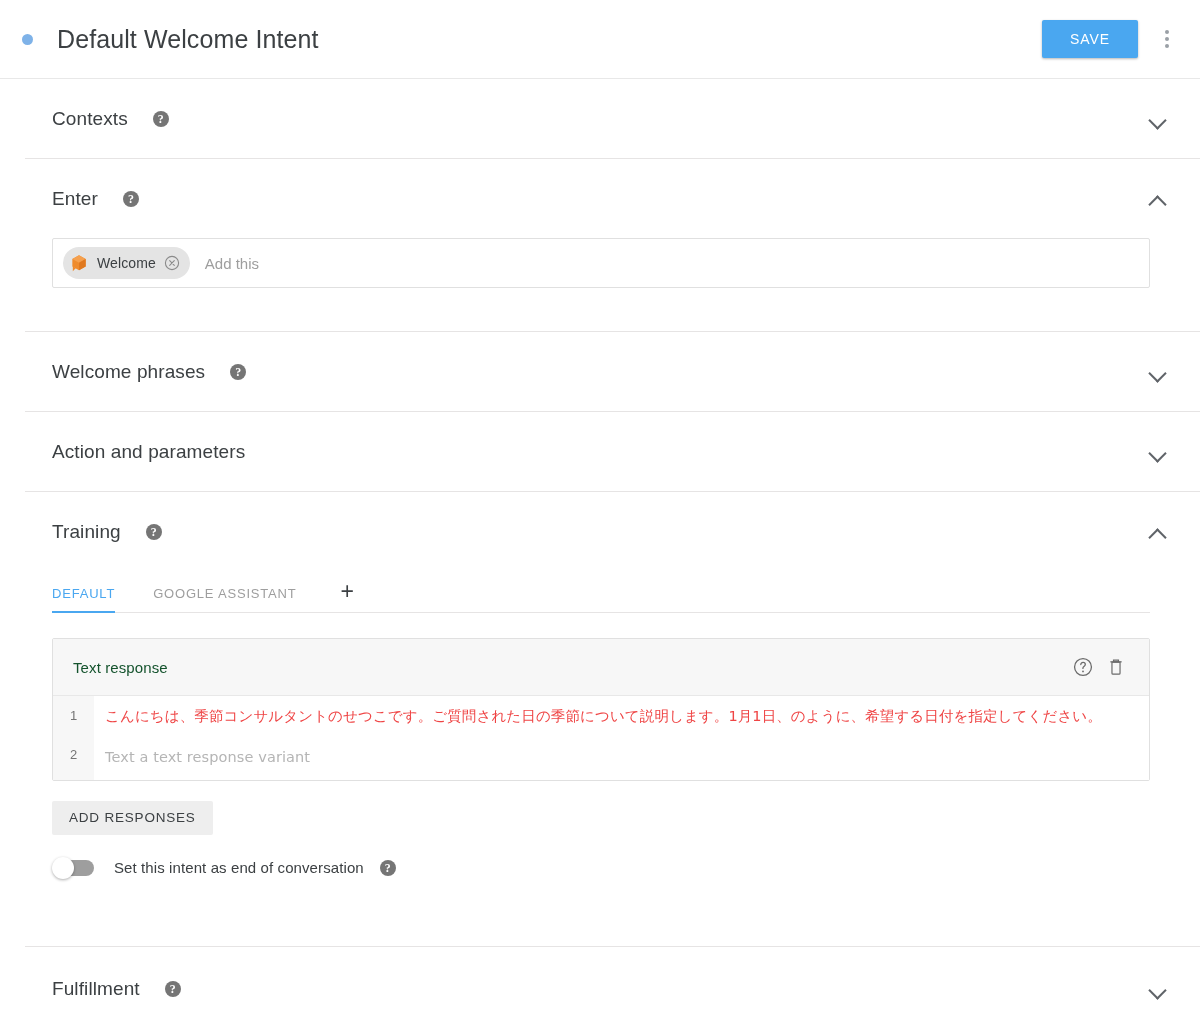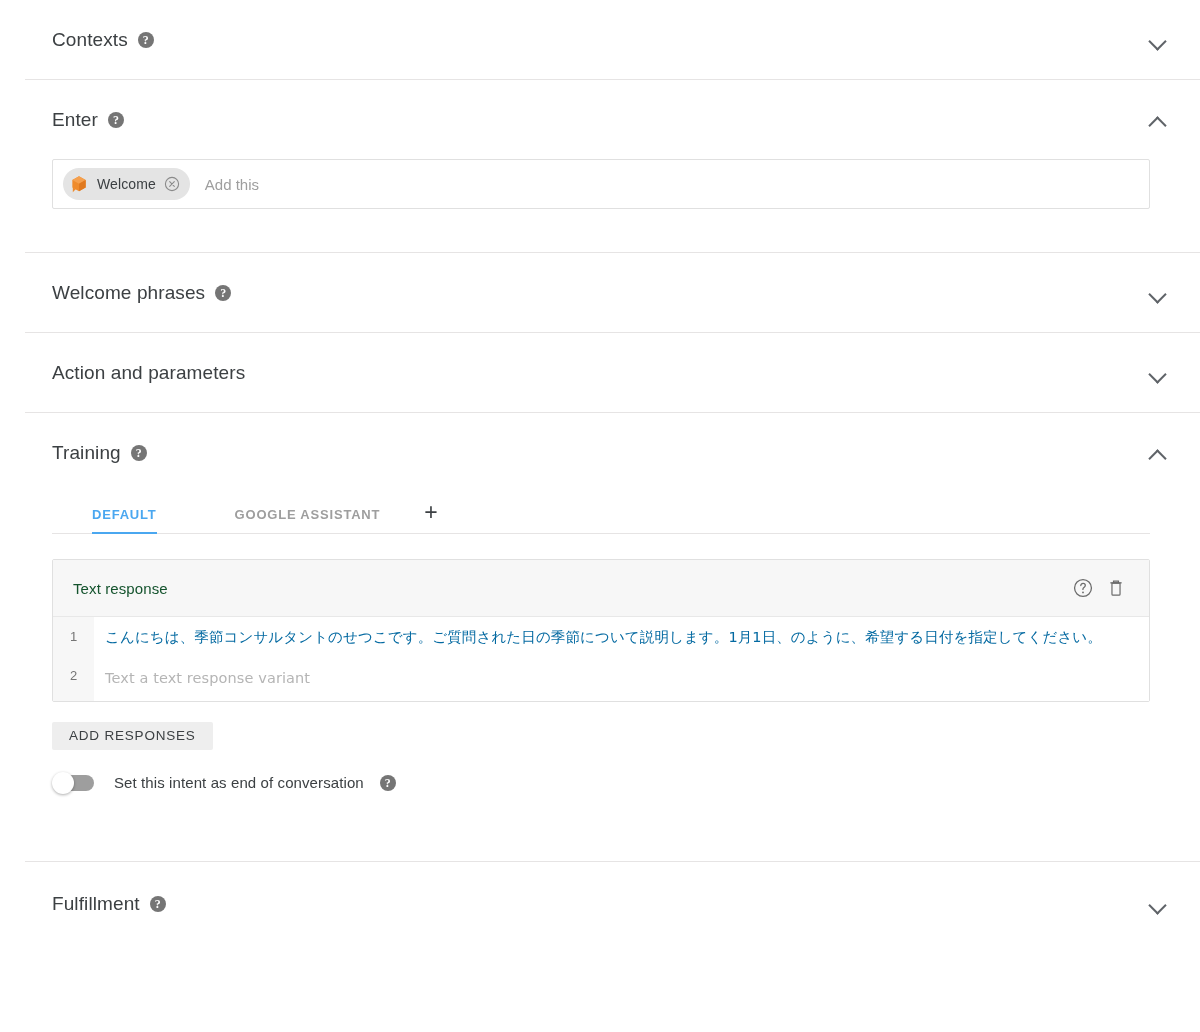--- a/index.html
+++ b/index.html
@@ -65,20 +65,21 @@
   }
 
   
   .section-head {
     position: relative;
     display: flex;
     align-items: center;
     padding-left: 52px;
     padding-right: 30px;
     height: 79px;
+    gap: 15px;
   }
   .section-title {
     font-size: 19px;
     color: #3c4043;
     font-weight: 400;
     letter-spacing: 0.1px;
   }
   .help-icon {
     width: 16px; height: 16px;
     border-radius: 50%;
@@ -167,22 +168,21 @@
     border-bottom: 1px solid #e6e4e4;
     gap: 0;
   }
   .tab {
     font-size: 13px;
     letter-spacing: 0.8px;
     color: #9e9e9e;
     padding: 0 14px 11px 0;
     cursor: pointer;
     position: relative;
-    font-weight: 700;
-    margin-left: 40px;
+    font-weight: 400;
   }
   .tab.first { padding-right: 16px; }
   .tab.active { color: #4aa7f0; }
   .tab.active::after {
     content: "";
     position: absolute;
     left: 0; right: 16px; bottom: -1px;
     height: 2px;
     background: #4aa7f0;
   }
@@ -231,38 +231,38 @@
     color: #757575;
     font-size: 13px;
     text-align: center;
     padding-top: 10px;
     user-select: none;
   }
   .row-text {
     flex: 1 1 auto;
     padding: 9px 16px 10px 11px;
     font-size: 14.5px;
-    color: #0369a1;
+    color: #ef4444;
     line-height: 1.62;
     letter-spacing: 0.1px;
     font-family: "DejaVu Sans", "Liberation Sans", sans-serif;
   }
   .resp-row.r1 .row-num { padding-top: 12px; }
   .resp-row.r2 { min-height: 39px; }
   .resp-row.r2 .row-num { padding-top: 9px; }
   .row-text.placeholder { color: #b5b5b5; padding-top: 8px; }
 
   .add-responses {
     margin-top: 20px;
     display: inline-block;
     background: #eeeeee;
     color: #3c4043;
     border: none;
     border-radius: 2px;
-    height: 28px;
+    height: 34px;
     padding: 0 17px;
     font-size: 13.5px;
     letter-spacing: 0.8px;
     font-family: inherit;
     cursor: pointer;
   }
 
   .toggle-row {
     margin-top: 22px;
     display: flex;
@@ -299,20 +299,31 @@
   .toggle-row .help-icon { margin-left: 16px; }
 
   .resp-bottom-pad { height: 67px; }
   .fulfillment-head { height: 85px; }
 </style>
 </head>
 <body>
 
 <div class="page">
 
+  <div class="header">
+    <div class="intent-dot"></div>
+    <div class="intent-title">Default Welcome Intent</div>
+    <div class="header-spacer"></div>
+    <button class="save-button">SAVE</button>
+    <div class="more-menu">
+      <i></i>
+      <i></i>
+      <i></i>
+    </div>
+  </div>
 
   <div class="section-head">
     <span class="section-title">Contexts</span>
     <span class="help-icon">?</span>
     <span class="head-spacer"></span>
     <span class="chevron"></span>
   </div>
   <div class="divider"></div>
 
   <div class="section-head">

